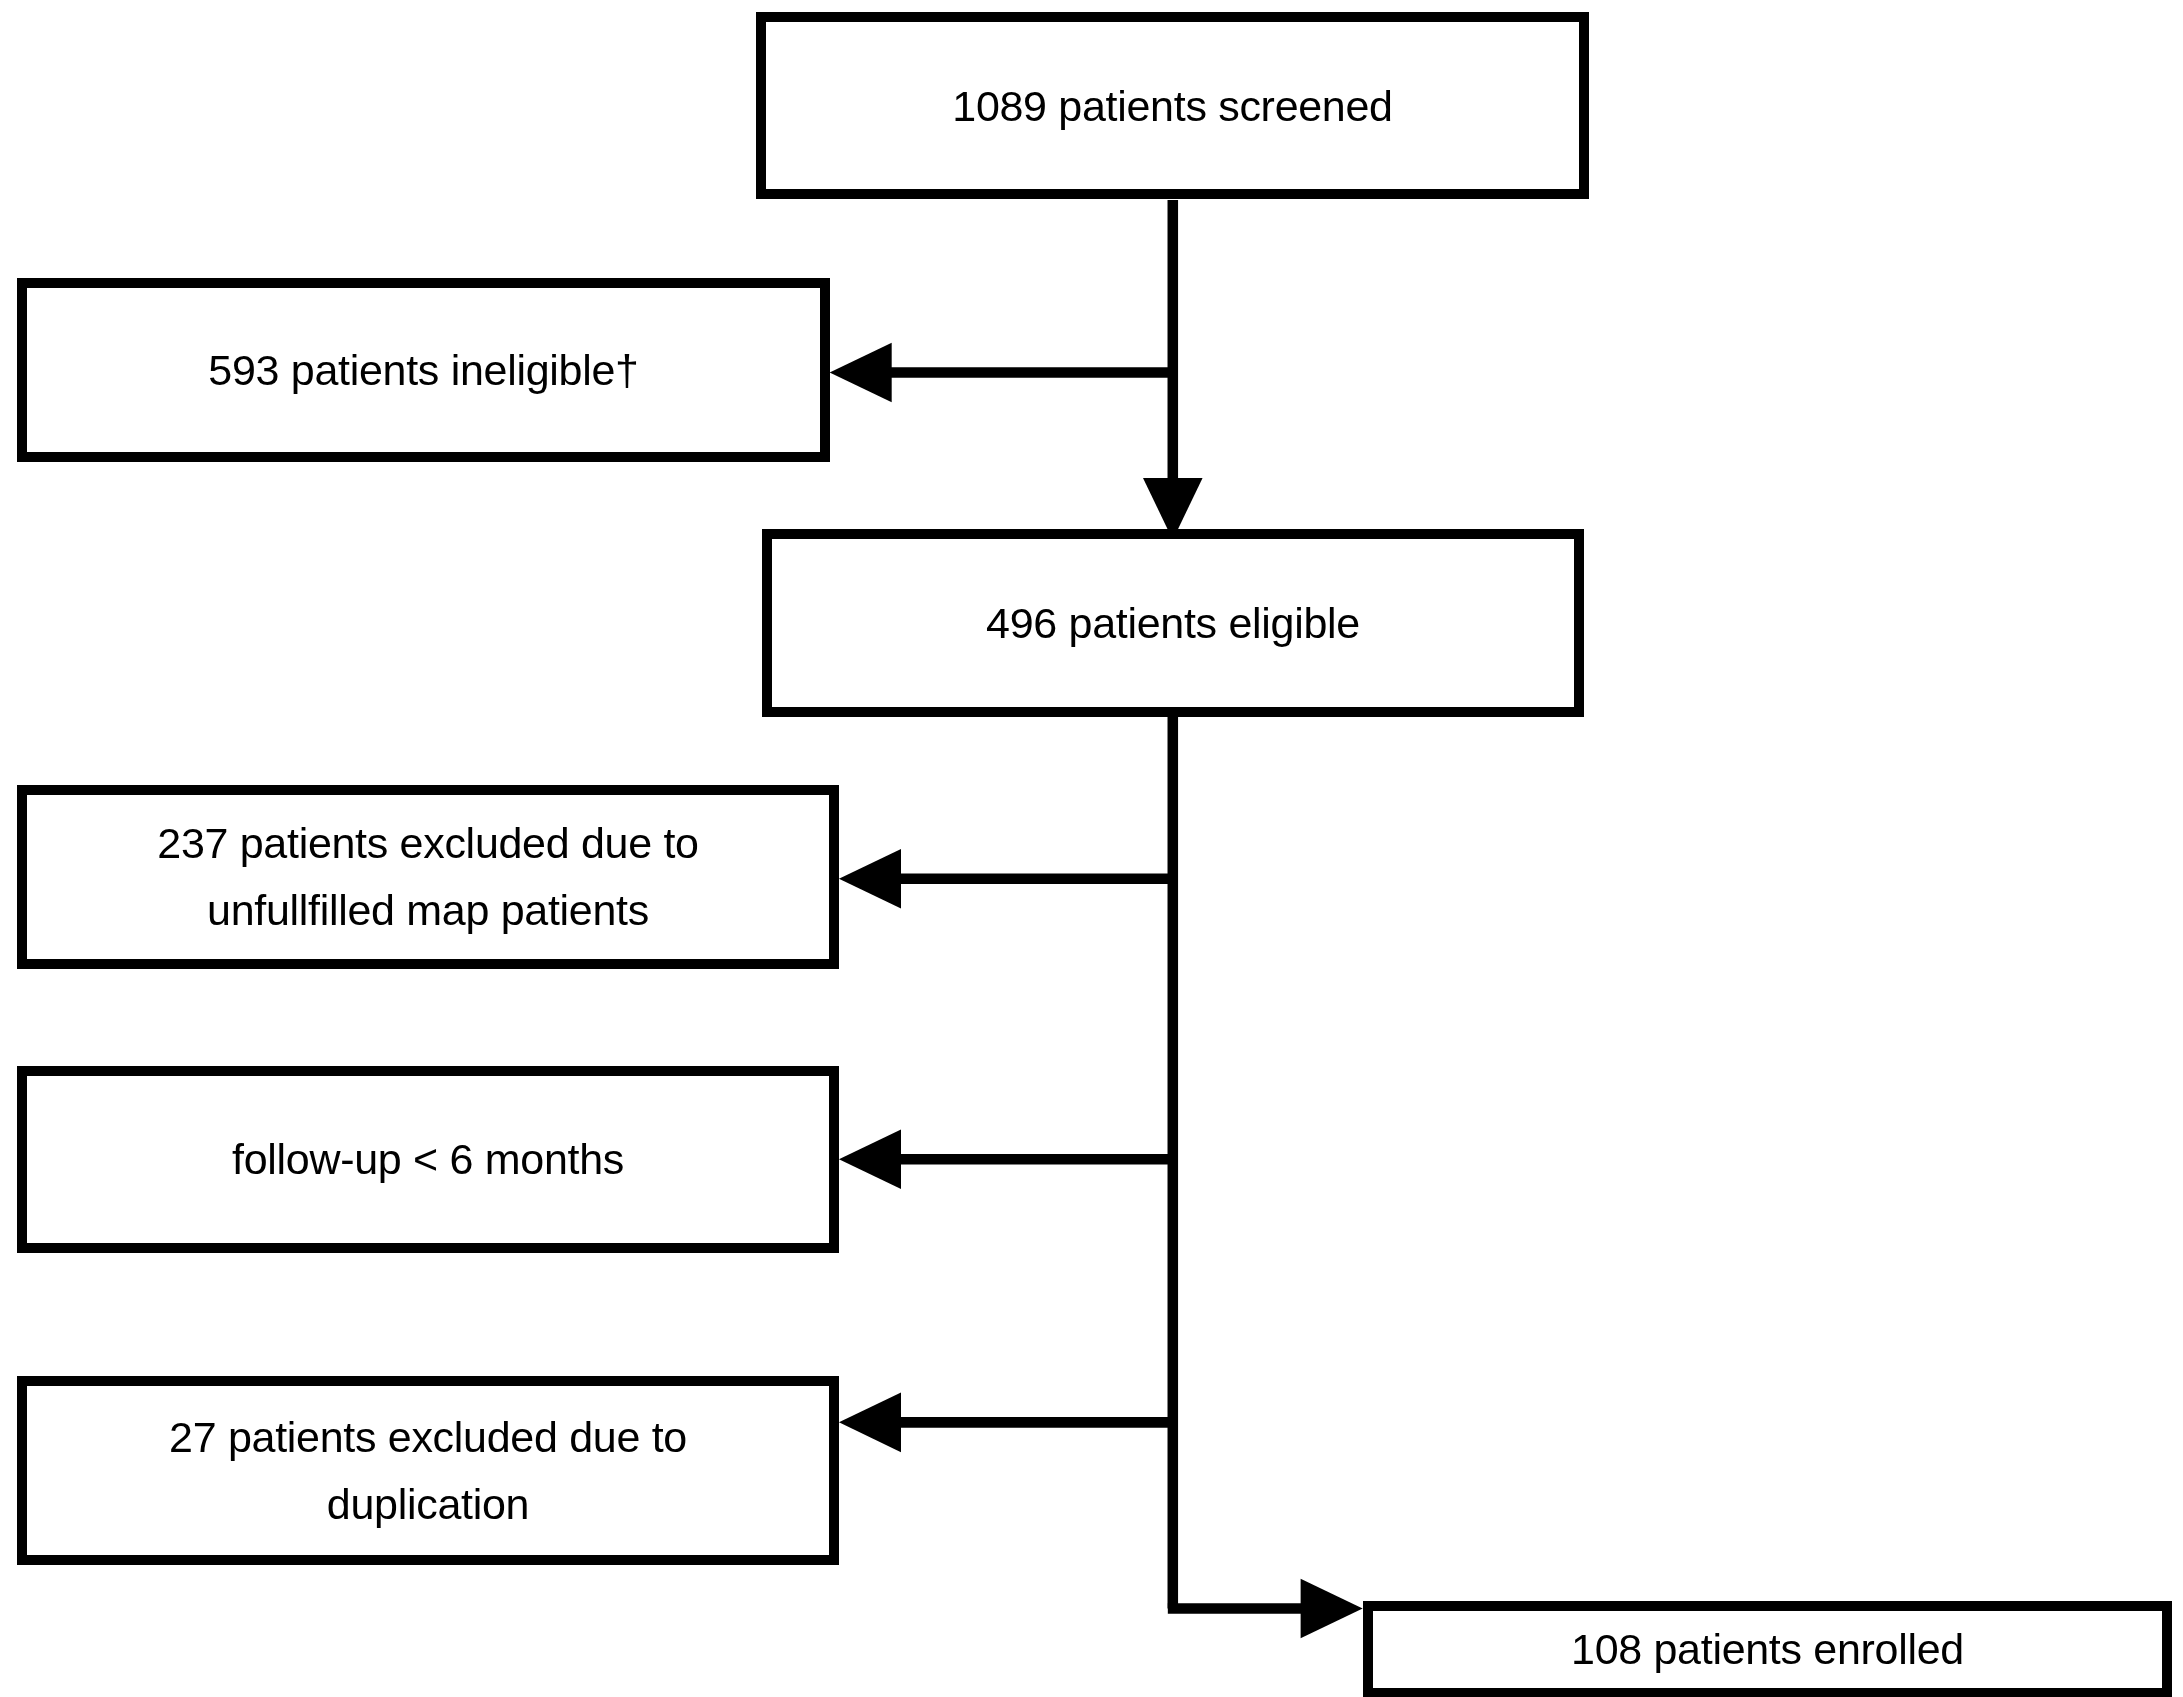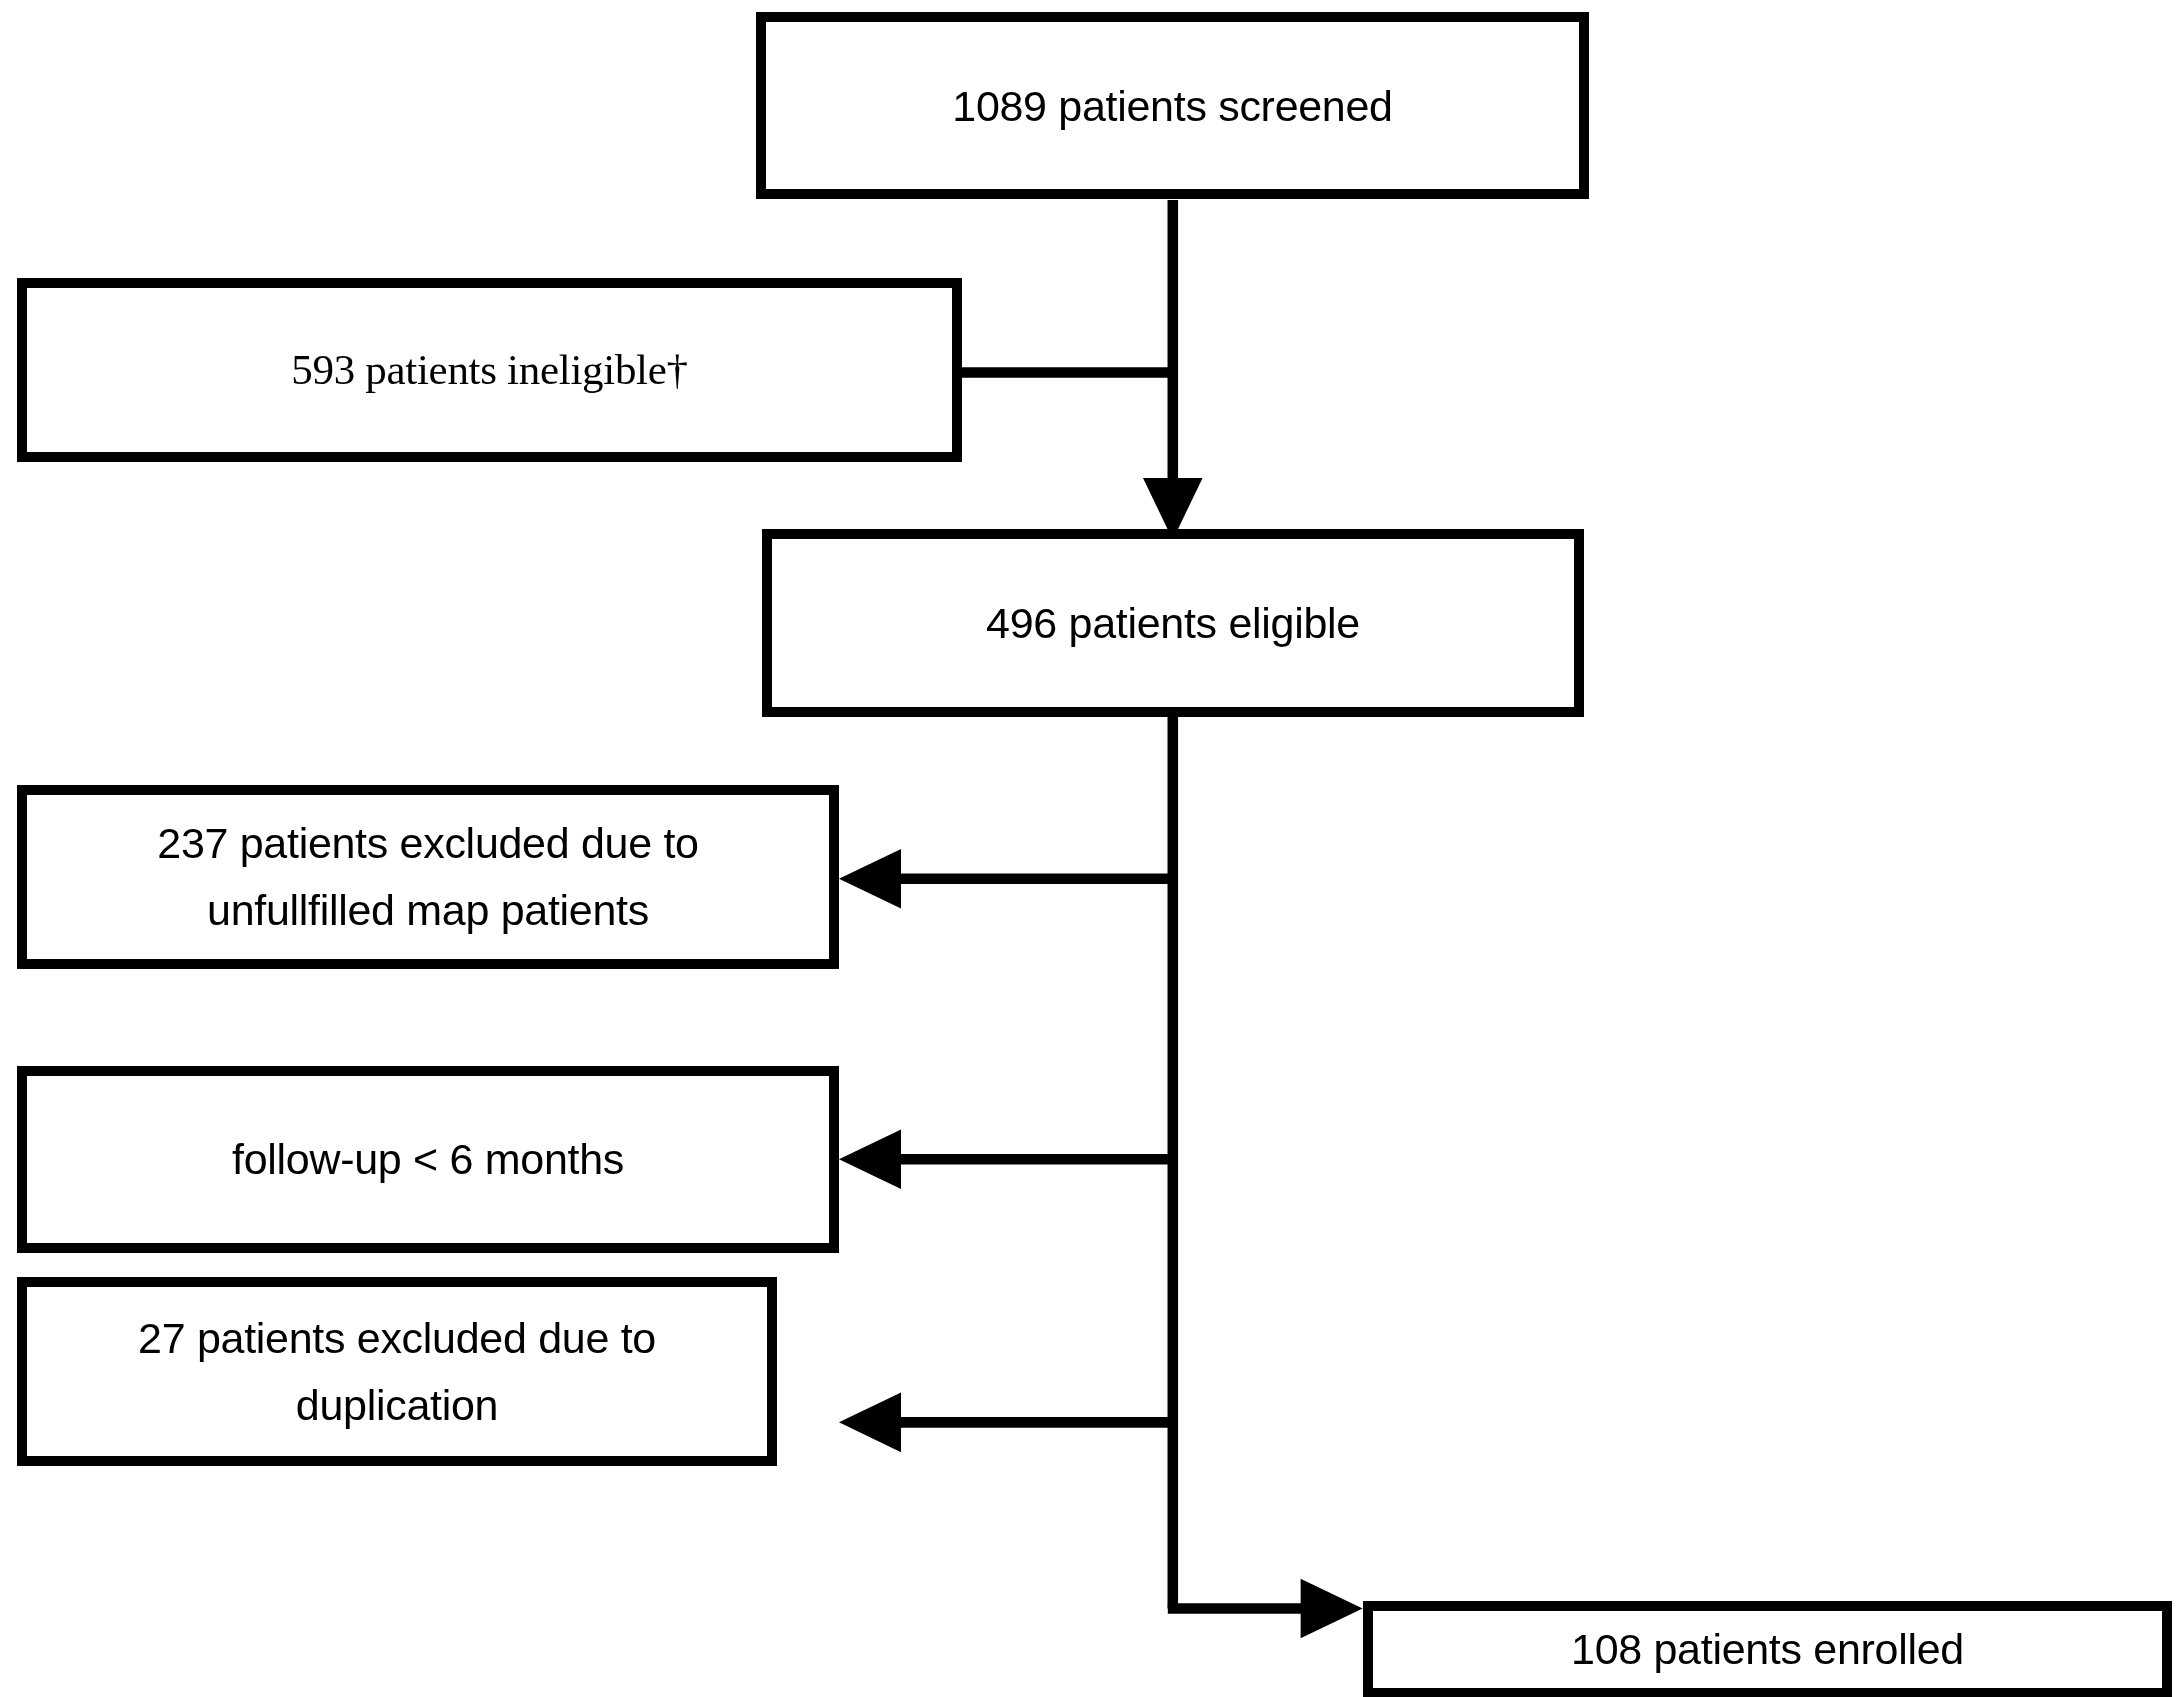--- a/index.html
+++ b/index.html
@@ -32,25 +32,25 @@
     font-size: 43px;
     line-height: 1.55;
     letter-spacing: -0.3px;
   }
   .node .line {
     display: block;
     white-space: nowrap;
   }
   
   #node-screened   { left: 756px; top: 12.4px;   width: 833px; height: 187px; }
-  #node-ineligible { left: 17px;   top: 278px;  width: 945px; height: 184px; font-family: Liberation Serif, serif; }
+  #node-ineligible { left: 17px;   top: 278px;  width: 813px; height: 184px; }
   #node-eligible   { left: 762px; top: 529px;  width: 822px; height: 188px; justify-content: center; }
   #node-excl-map   { left: 17px;   top: 785px; width: 822px; height: 184px; }
   #node-excl-fu    { left: 17px;   top: 1066px; width: 822px; height: 187px; }
-  #node-excl-dup   { left: 17px;   top: 1277px; width: 760px; height: 189px; }
+  #node-excl-dup   { left: 17px;   top: 1376px; width: 822px; height: 189px; }
   #node-enrolled   { left: 1363px; top: 1601px; width: 809px; height: 97px; }
 
   
   #connectors {
     position: absolute;
     left: 0;
     top: 0;
     width: 2183px;
     height: 1698px;
     pointer-events: none;

